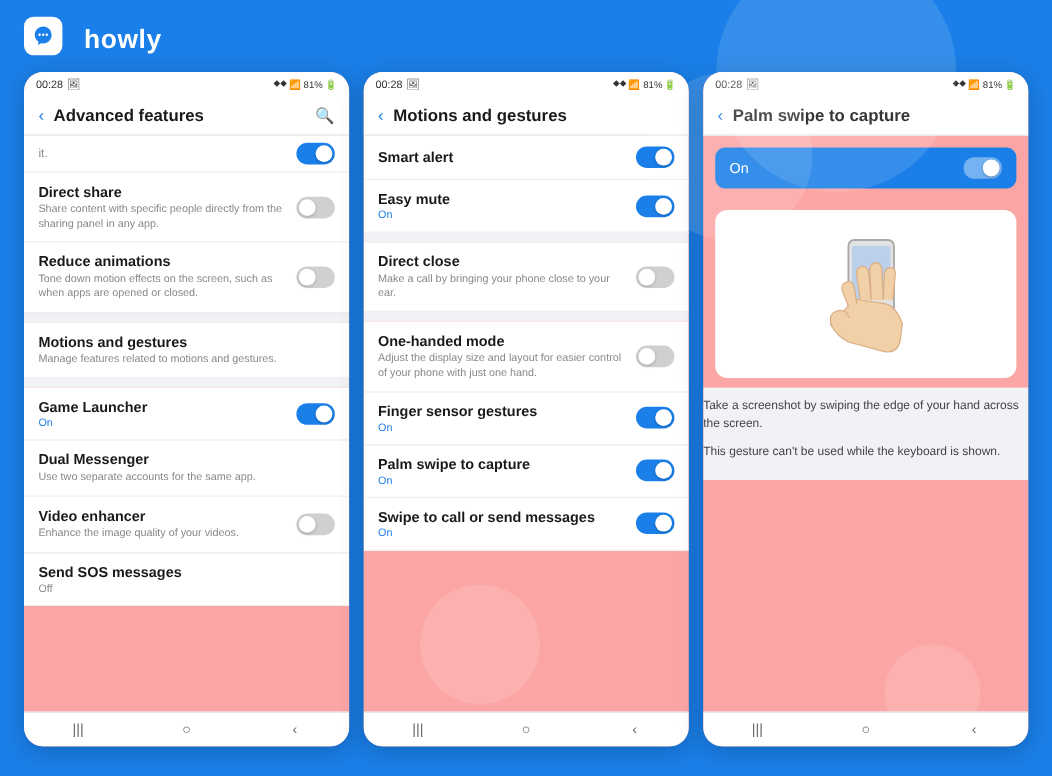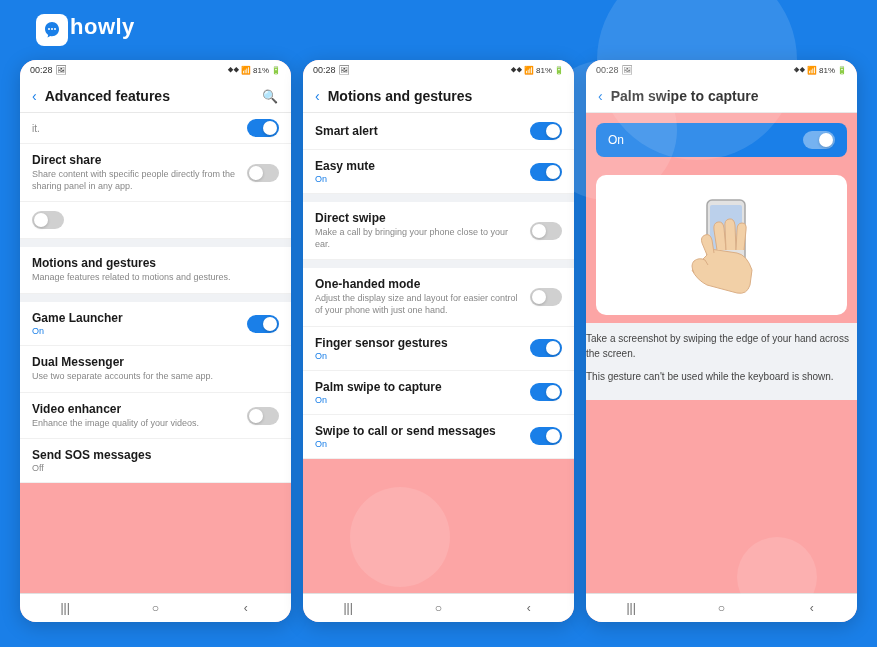--- a/index.html
+++ b/index.html
@@ -19,23 +19,23 @@
       background: rgba(255,255,255,0.12);
     }
     .bg-circle-1 { width: 200px; height: 200px; top: -40px; right: 80px; }
     .bg-circle-2 { width: 140px; height: 140px; top: 60px; right: 200px; }
     .bg-circle-3 { width: 100px; height: 100px; bottom: 60px; left: 350px; }
     .bg-circle-4 { width: 80px; height: 80px; bottom: 30px; right: 60px; }
 
     
     .header {
       display: flex;
-      align-items: flex-start;
-      padding: 14px 36px;
-      gap: 2px;
+      align-items: flex-end;
+      padding: 14px 20px;
+      gap: 18px;
     }
     .logo-icon {
       width: 32px; height: 32px;
       background: white;
       border-radius: 8px;
       display: flex; align-items: center; justify-content: center;
       font-size: 16px;
     }
     .logo-text {
       color: white;
@@ -286,20 +286,24 @@
 
       <div class="setting-item">
         <div class="setting-item-info">
           <div class="setting-title">Direct share</div>
           <div class="setting-desc">Share content with specific people directly from the sharing panel in any app.</div>
         </div>
         <div class="toggle off"></div>
       </div>
 
       <div class="setting-item">
+        <div class="setting-item-info">
+          <div class="setting-title">Reduce animations</div>
+          <div class="setting-desc">Tone down motion effects on the screen, such as when apps are opened or closed.</div>
+        </div>
         <div class="toggle off"></div>
       </div>
 
       <div class="section-divider"></div>
 
       <div class="setting-item">
         <div class="setting-item-info">
           <div class="setting-title">Motions and gestures</div>
           <div class="setting-desc">Manage features related to motions and gestures.</div>
         </div>
@@ -378,21 +382,21 @@
           <div class="setting-title">Easy mute</div>
           <div class="setting-status status-on">On</div>
         </div>
         <div class="toggle on"></div>
       </div>
 
       <div class="section-divider"></div>
 
       <div class="setting-item">
         <div class="setting-item-info">
-          <div class="setting-title">Direct swipe</div>
+          <div class="setting-title">Direct close</div>
           <div class="setting-desc">Make a call by bringing your phone close to your ear.</div>
         </div>
         <div class="toggle off"></div>
       </div>
 
       <div class="section-divider"></div>
 
       <div class="setting-item">
         <div class="setting-item-info">
           <div class="setting-title">One-handed mode</div>

